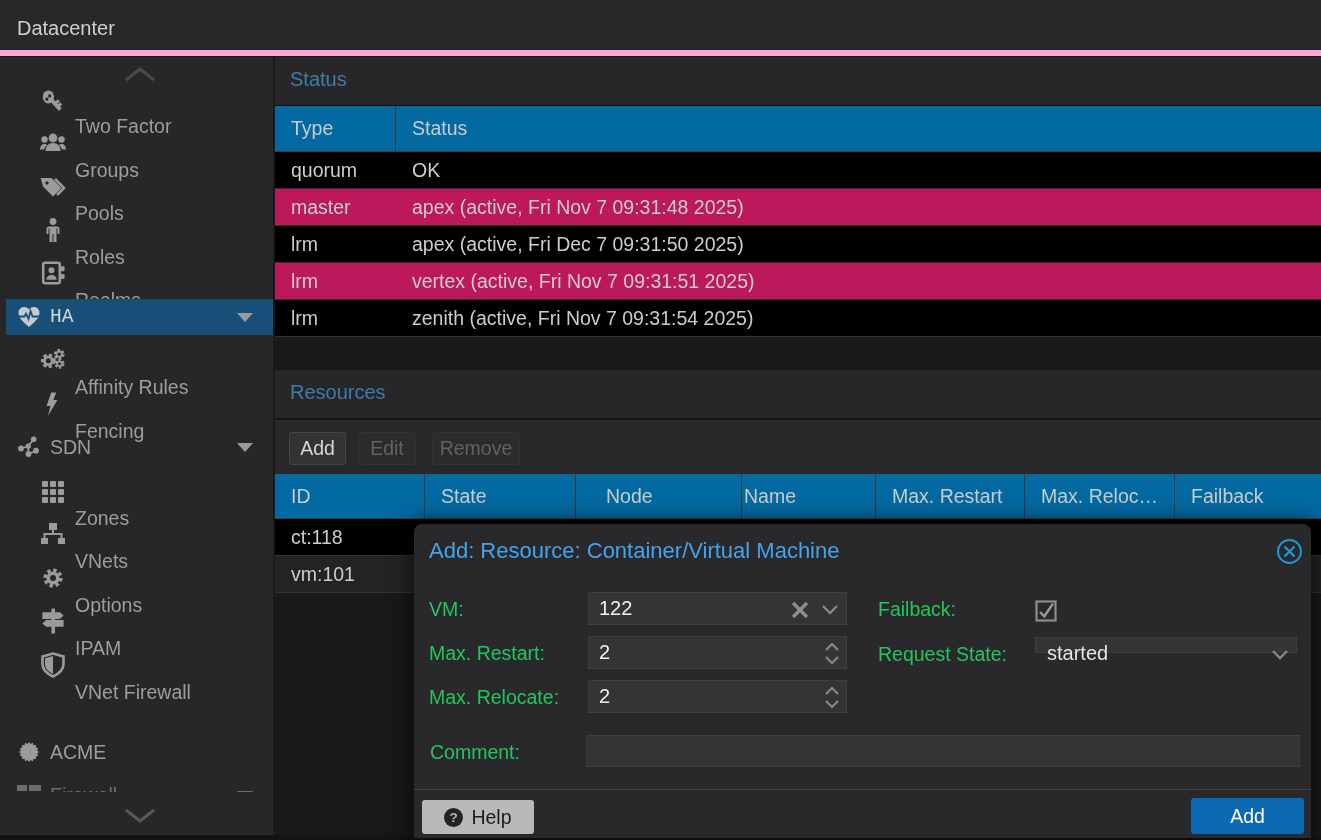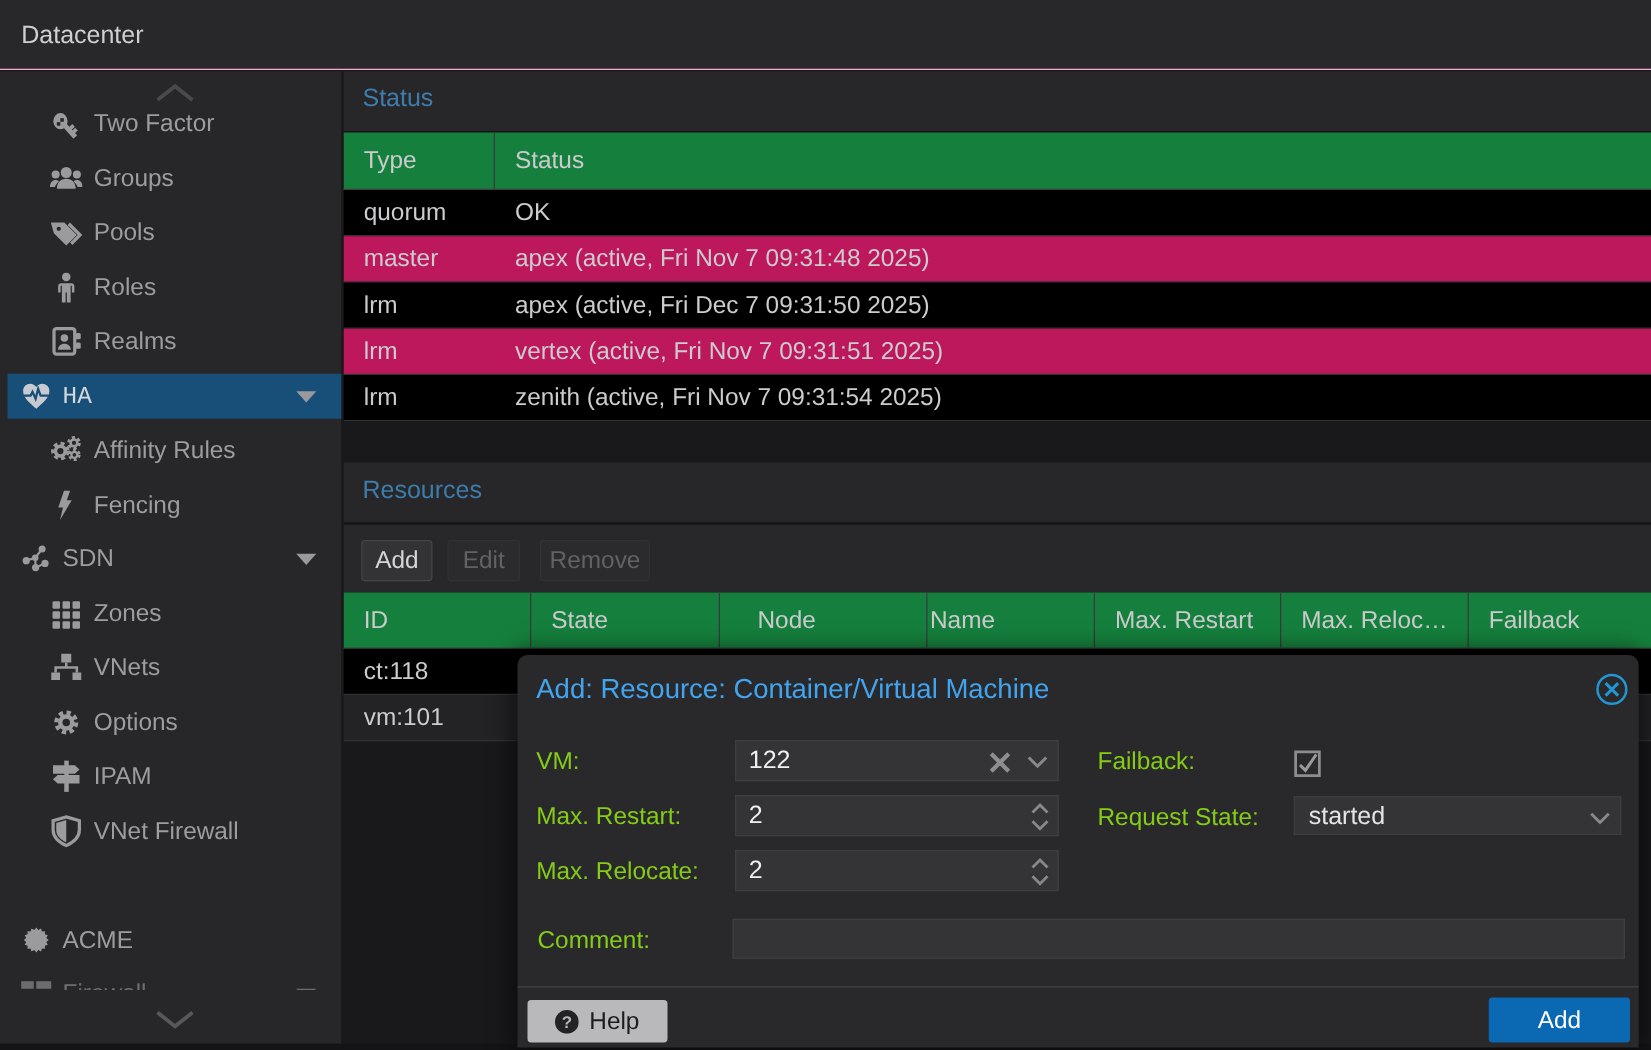--- a/index.html
+++ b/index.html
@@ -3,47 +3,47 @@
 <meta charset="utf-8">
 <style>
   * { margin:0; padding:0; box-sizing:border-box; }
   html,body { width:1321px; height:840px; overflow:hidden; background:#18181b;
     font-family:"Liberation Sans", sans-serif; }
   .abs { position:absolute; }
   #app { position:relative; width:1321px; height:840px; }
 
   
   #topbar { left:0; top:0; width:1321px; height:56px; background:#28282b;
-    border-bottom:1px solid #f9a8d4; }
+    border-bottom:6px solid #f9a8d4; }
   #topbar .title { position:absolute; left:17px; top:17px; font-size:20px; color:#cfcfd1; }
 
   
   #sidebar { left:0; top:57px; width:275px; height:778px; background:#27272a; border-right:2px solid #19191b; }
   .chev { position:absolute; width:30px; height:30px; }
   .tree-item { position:absolute; left:0; width:275px; height:36px; color:#9d9da0;
     font-size:19.5px; line-height:36px; }
   .tree-item .icon { position:absolute; top:5px; width:26px; height:26px; }
   .tree-item.lvl1 .icon { left:16px; }
   .tree-item.lvl1 .label { position:absolute; left:50px; }
   .tree-item.lvl2 .icon { left:40px; }
-  .tree-item.lvl2 .label { position:absolute; left:75px; }
+  .tree-item.lvl2 .label { position:absolute; left:75px;margin-top:27px; }
   .tree-item.selected { background:none;font-family:Liberation Mono, monospace; }
   .tree-item.selected::before { content:""; position:absolute; left:6px; top:0; width:267px; height:36px; background:#174f78; }
   .tree-item.selected .icon, .tree-item.selected .label, .tree-item.selected .arrow { z-index:1; }
   .tree-item .arrow { position:absolute; right:22px; top:14px; width:0; height:0;
     border-left:8px solid transparent; border-right:8px solid transparent;
     border-top:9px solid #9a9a9c; }
   svg.ico { fill:#9b9b9d; }
 
   
   #content { left:275px; top:57px; width:1046px; height:783px; background:#19191b; }
   .sect-title { position:absolute; left:0; width:1046px; height:49px; background:#27272a;
     border-bottom:1px solid #111113; }
   .sect-title span { position:absolute; left:15px; top:11px; font-size:20px; color:#3d7dab; }
-  .ghead { position:absolute; left:0; width:1046px; background:#15803d;
+  .ghead { position:absolute; left:0; width:1046px; background:#0369a1;
     border-bottom:1px solid #3f3f41; }
   .ghead .cell { position:absolute; top:0; height:100%; font-size:19.5px; color:#cbcbcd;
     padding-left:16px; display:flex; align-items:center;
     border-right:1px solid #3a3a3c; }
   .grow { position:absolute; left:0; width:1046px; height:37px; font-size:19.5px;
     color:#cccccf; border-bottom:1px solid #333335; }
   .grow .cell { position:absolute; top:0; height:36px; line-height:36px; padding-left:16px; }
   .row-light { background:#000000; }
   .row-dark { background:#be185d; }
 
@@ -51,21 +51,21 @@
   #rtoolbar { position:absolute; left:0; width:1046px; height:54px; background:#28282b; }
   .tbtn { position:absolute; top:12px; height:33px; border-radius:3px; font-size:19.5px;
     display:flex; align-items:center; justify-content:center; }
   .tbtn.enabled { background:#333336; border:1px solid #454548; color:#d6d6d8; }
   .tbtn.disabled { background:#2b2b2e; border:1px solid #323235; color:#626264; }
 
   
   #dialog { left:414px; top:524px; width:897px; height:314px; z-index:10; background:#29292c;
     border-radius:8px 8px 0 0; box-shadow:0 0 20px 4px rgba(0,0,0,0.55); }
   #dlg-title { position:absolute; left:15px; top:14px; font-size:22px; color:#42a4ee; }
-  .field-label { position:absolute; font-size:19.5px; color:#84cc16; }
+  .field-label { position:absolute; font-size:19.5px; color:#22c55e; }
   .input { position:absolute; background:#343437; border:1px solid #3e3e41; }
   .input .val { position:absolute; left:10px; top:3.5px; font-size:20px; color:#f0f0f0; }
   #dlg-footer-line { position:absolute; left:0; top:265px; width:897px; height:1px;
     background:#434345; }
   #help-btn { position:absolute; left:8px; top:276px; width:112px; height:34px;
     background:#b9b9bb; border-radius:3px; color:#1c1c1e; font-size:19.5px;
     display:flex; align-items:center; justify-content:center; }
   #add-btn { position:absolute; left:777px; top:274px; width:113px; height:36px;
     background:#0a69b2; border-radius:3px; color:#ffffff; font-size:19.5px;
     display:flex; align-items:center; justify-content:center; }
@@ -357,21 +357,21 @@
         </svg>
     </div>
 
     <div class="field-label" style="left:464px;top:74px">Failback:</div>
     <svg style="position:absolute;left:621px;top:76px;width:22px;height:22px" viewBox="0 0 22 22">
       <rect x="1.5" y="1.5" width="19" height="19" fill="none" stroke="#8d8d8f" stroke-width="2.2"></rect>
       <path d="M5 12 L9.3 16.3 L18 3.6" fill="none" stroke="#9a9a9c" stroke-width="2.4"></path>
       </svg>
 
     <div class="field-label" style="left:464px;top:119px">Request State:</div>
-    <div class="input" style="left:621px;top:113px;width:262px;height:31px">
+    <div class="input" style="left:621px;top:113px;width:262px;height:16px">
       <span class="val" style="left:11px;color:#e4e4e6">started</span>
       <svg style="position:absolute;left:234px;top:10px;width:20px;height:13px" viewBox="0 0 20 13">
           <path d="M3 3 L10 10 L17 3" fill="none" stroke="#88888a" stroke-width="2.4"></path>
         </svg>
     </div>
 
     <div class="field-label" style="left:16px;top:217px">Comment:</div>
     <div class="input" style="left:172px;top:211px;width:714px;height:32px"></div>
 
     <div id="dlg-footer-line"></div>

